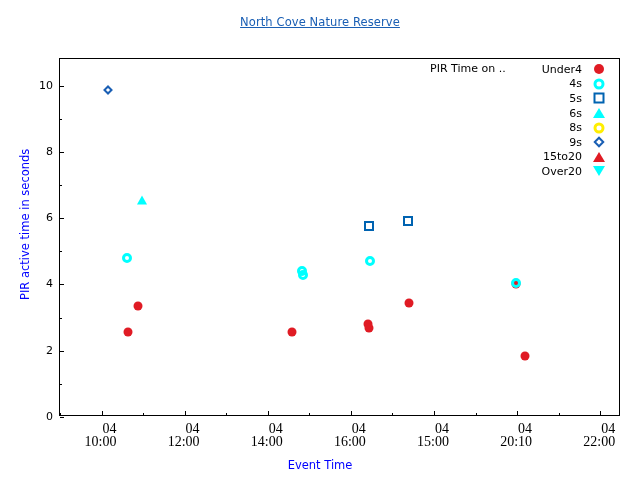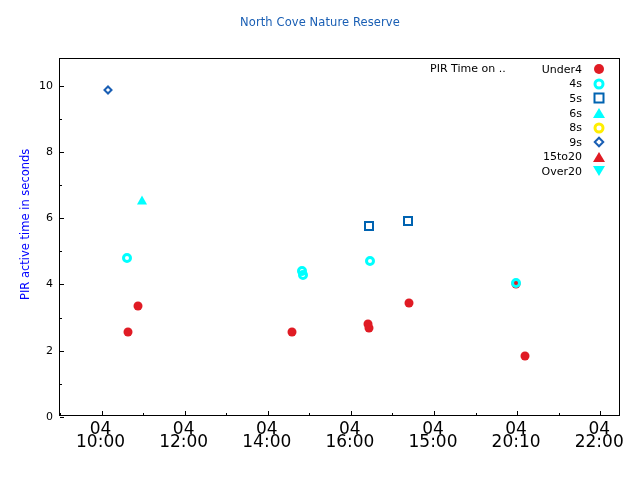--- a/index.html
+++ b/index.html
@@ -26,21 +26,21 @@
     position: absolute;
     left: 0;
     top: 15px;
     width: 640px;
     text-align: center;
     color: #1a5fb4;
     font-size: 11.5px;
     line-height: 14px;
     letter-spacing: 0.1px;
   }
-  #title-block div { white-space: pre; }
+  #title-block div { white-space: pre; text-decoration: underline; }
 
   
   #axes {
     position: absolute;
     left: 59px;
     top: 58px;
     width: 561px;
     height: 358px;
     border: 1px solid #000000;
     box-sizing: border-box;
@@ -86,25 +86,26 @@
     position: absolute;
     bottom: 0;
     width: 1px;
     height: 4px;
     background: #000000;
   }
   .xtick-mark.minor { height: 2px; }
   .xtick-label {
     position: absolute;
     transform: translateX(-50%);
-    font-size: 17px;
+    font-size: 14px;
     color: #000000;
-    text-align: center;
+    text-align: right;
     line-height: 13px;
     white-space: pre;
+    font-family: Liberation Serif, serif;
   }
   #xlabel {
     position: absolute;
     left: 0;
     width: 640px;
     text-align: center;
     top: 458px;
     color: #0000ff;
     font-size: 11.5px;
   }
@@ -223,20 +224,21 @@
       <div class="xtick-mark" style="left: 540.222px;"></div>
       <div class="xtick-mark minor" style="left: 0px;"></div>
       <div class="xtick-mark minor" style="left: 83.1111px;"></div>
       <div class="xtick-mark minor" style="left: 166.222px;"></div>
       <div class="xtick-mark minor" style="left: 249.333px;"></div>
       <div class="xtick-mark minor" style="left: 332.444px;"></div>
       <div class="xtick-mark minor" style="left: 415.556px;"></div>
       <div class="xtick-mark minor" style="left: 498.667px;"></div>
     </div>
 
+  <div id="xlabel">Event Time</div>
 
   <div id="legend">
     <div class="legend-title">PIR Time on ..</div>
     <div id="legend-rows">
         <div class="legend-row">
           <span class="legend-label">Under4</span>
           <span class="legend-marker">
             <div class="marker m-circle-filled" style="width: 10px; height: 10px; background: rgb(224, 27, 36); left: 11px; top: 7px;"></div>
           </span>
         </div>

